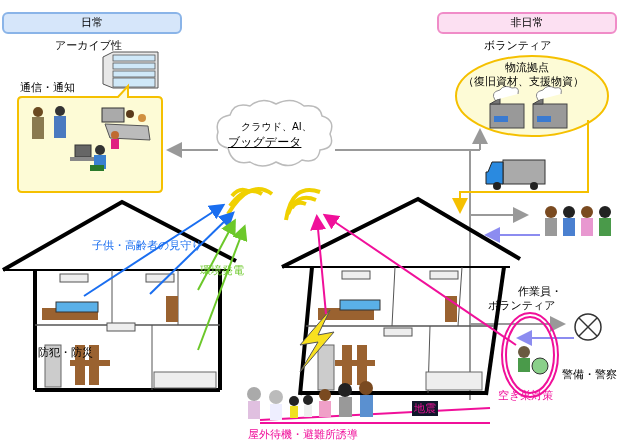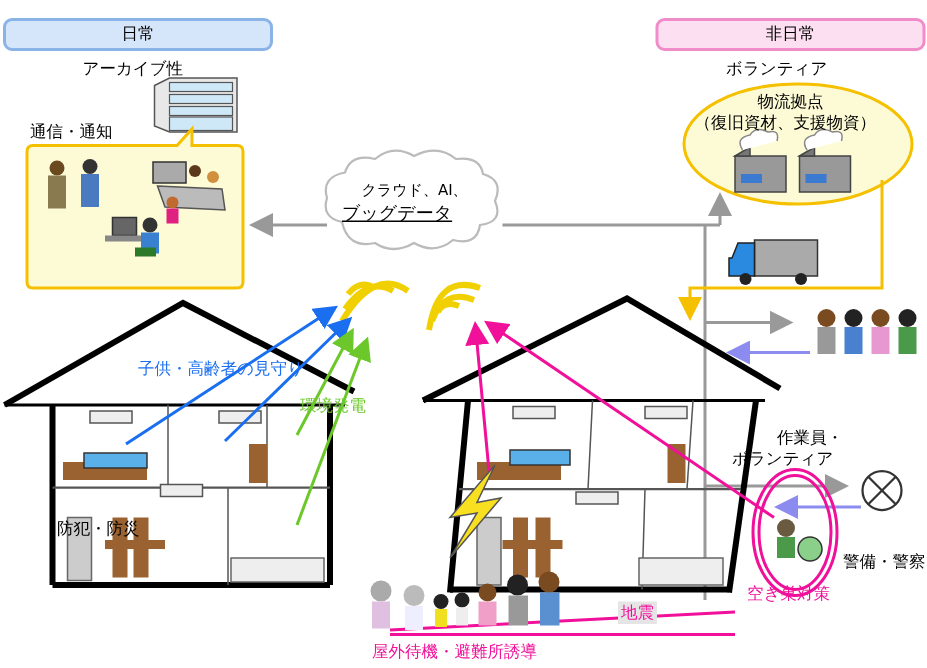--- a/index.html
+++ b/index.html
@@ -229,14 +229,14 @@
 <div class="abs txt" style="left:463px;top:74px;">（復旧資材、支援物資）</div>
 
 <div class="abs txt" style="left:92px;top:238px;color:#1a6ef0;">子供・高齢者の見守り</div>
 <div class="abs txt" style="left:200px;top:263px;color:#6cc82a;text-align:center;">環境発電</div>
 <div class="abs txt" style="left:22px;top:345px;margin-left:16px;">防犯・防災</div>
 
 <div class="abs txt" style="left:518px;top:284px;">作業員・</div>
 <div class="abs txt" style="left:488px;top:298px;">ボランティア</div>
 <div class="abs txt" style="left:562px;top:348px;margin-top:19px;">警備・警察</div>
 <div class="abs txt" style="left:498px;top:388px;color:#f0109a;">空き巣対策</div>
-<div class="abs txt" style="left:412px;top:401px;color:#f0109a;background:#e5e5e5;padding:0 2px;">地震</div>
+<div class="abs txt" style="left:412px;top:401px;color:#f0109a;background:#0f172a;padding:0 2px;">地震</div>
 <div class="abs txt" style="left:248px;top:414px;color:#f0109a;margin-top:13px;">屋外待機・避難所誘導</div>
 
 </body></html>

